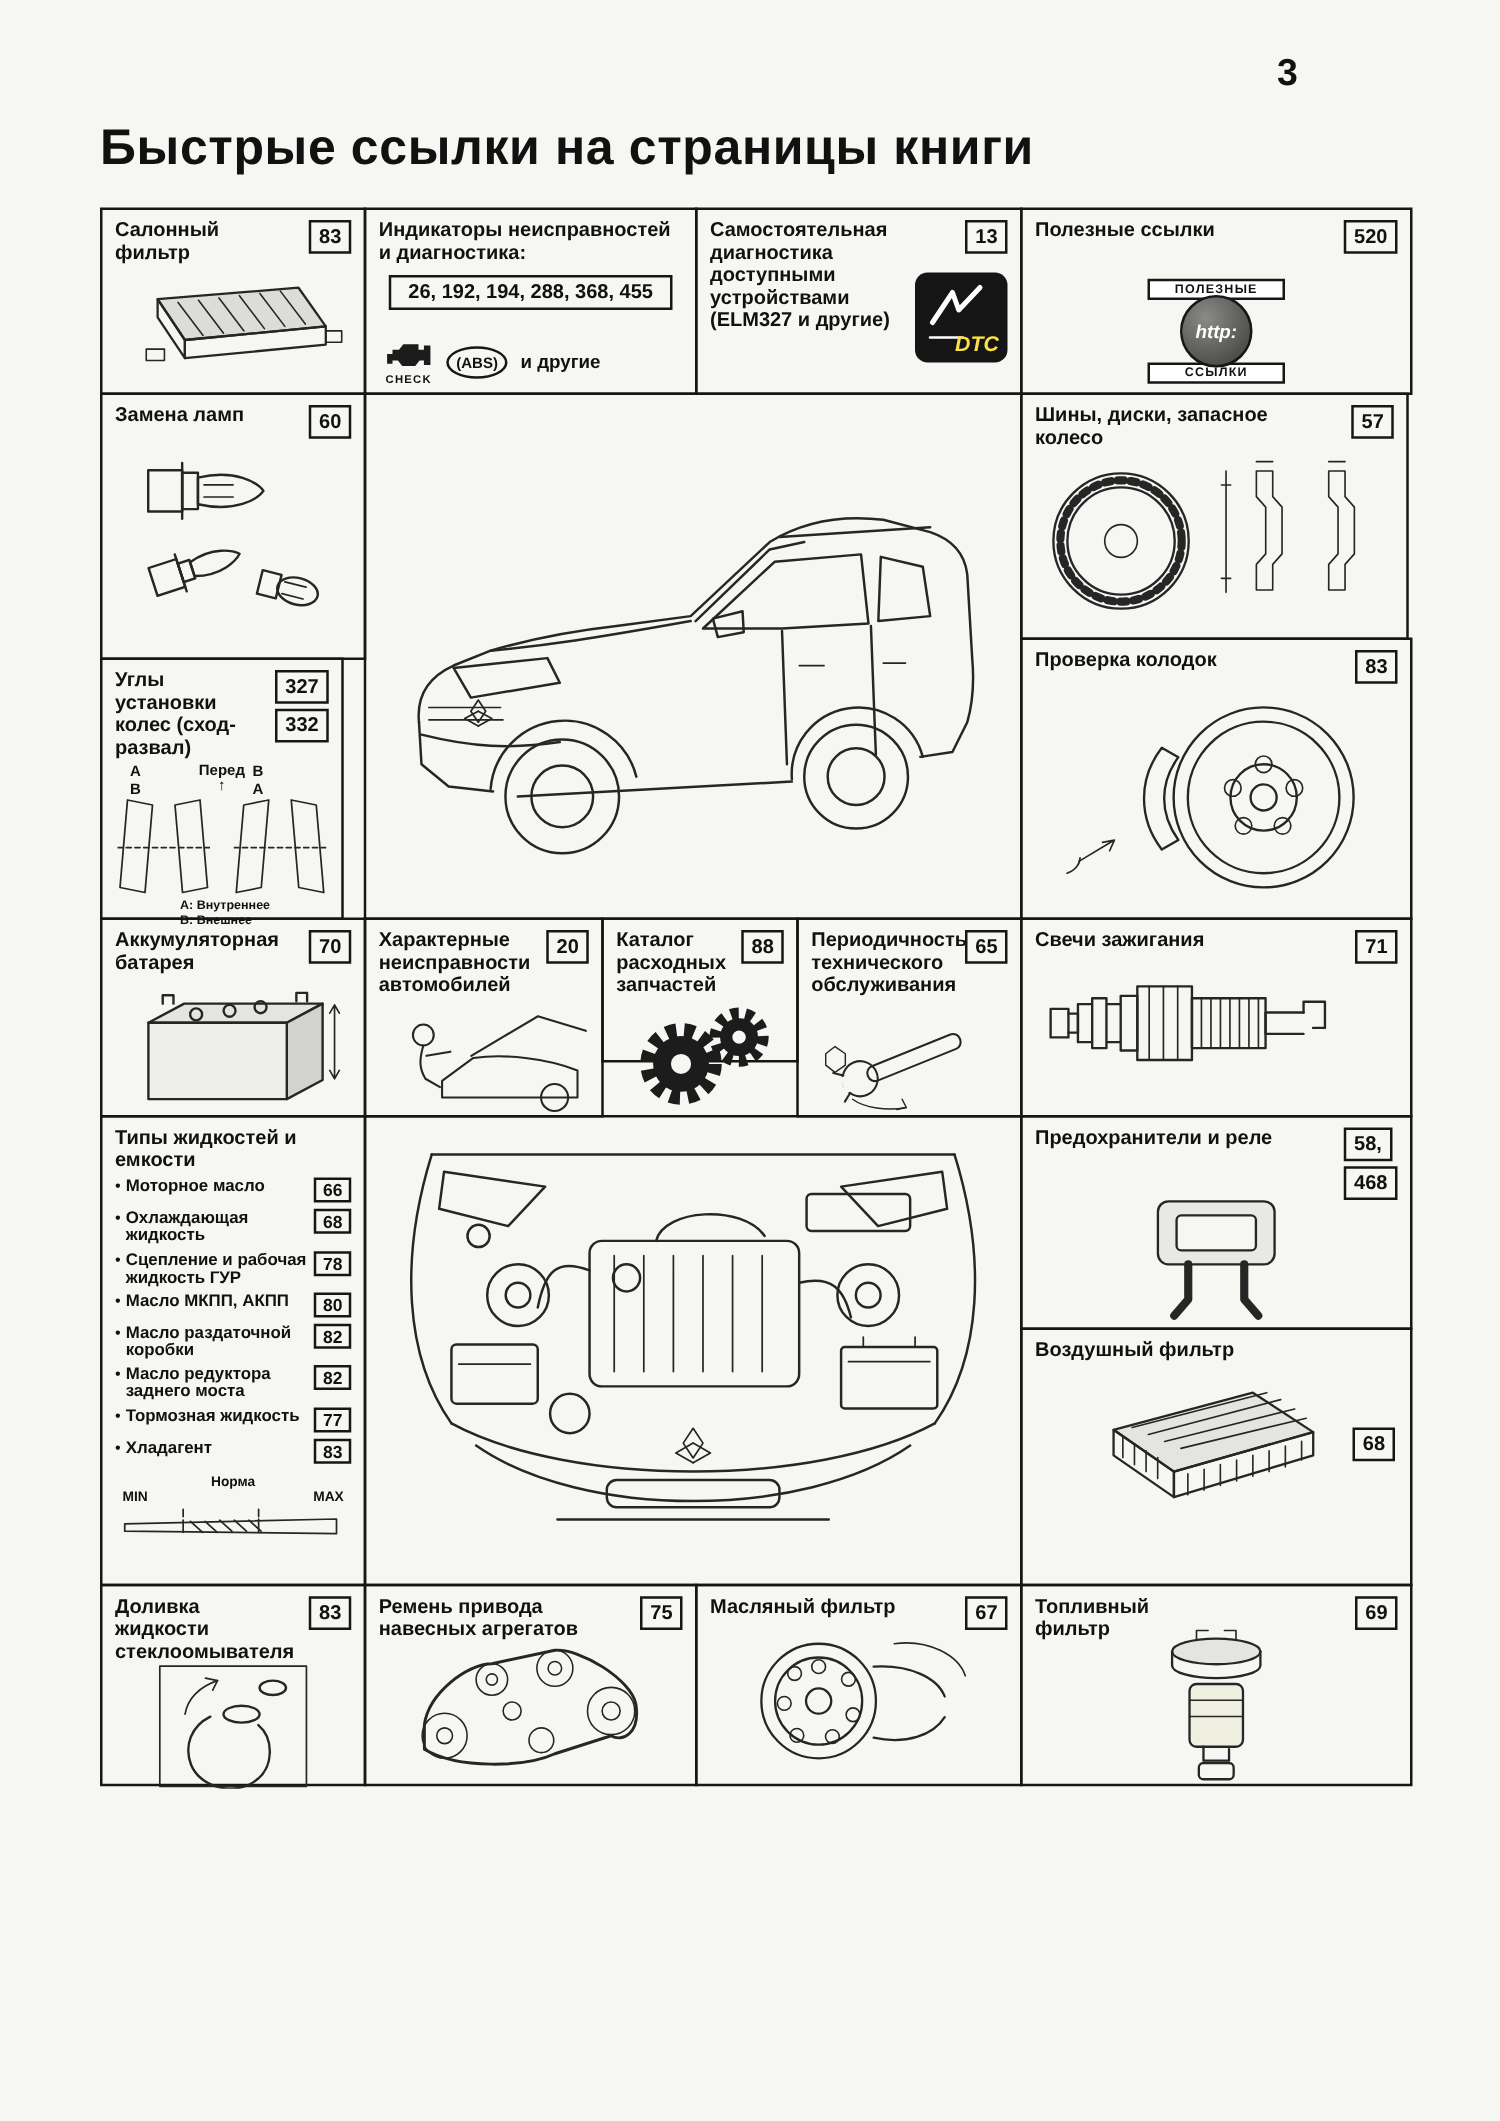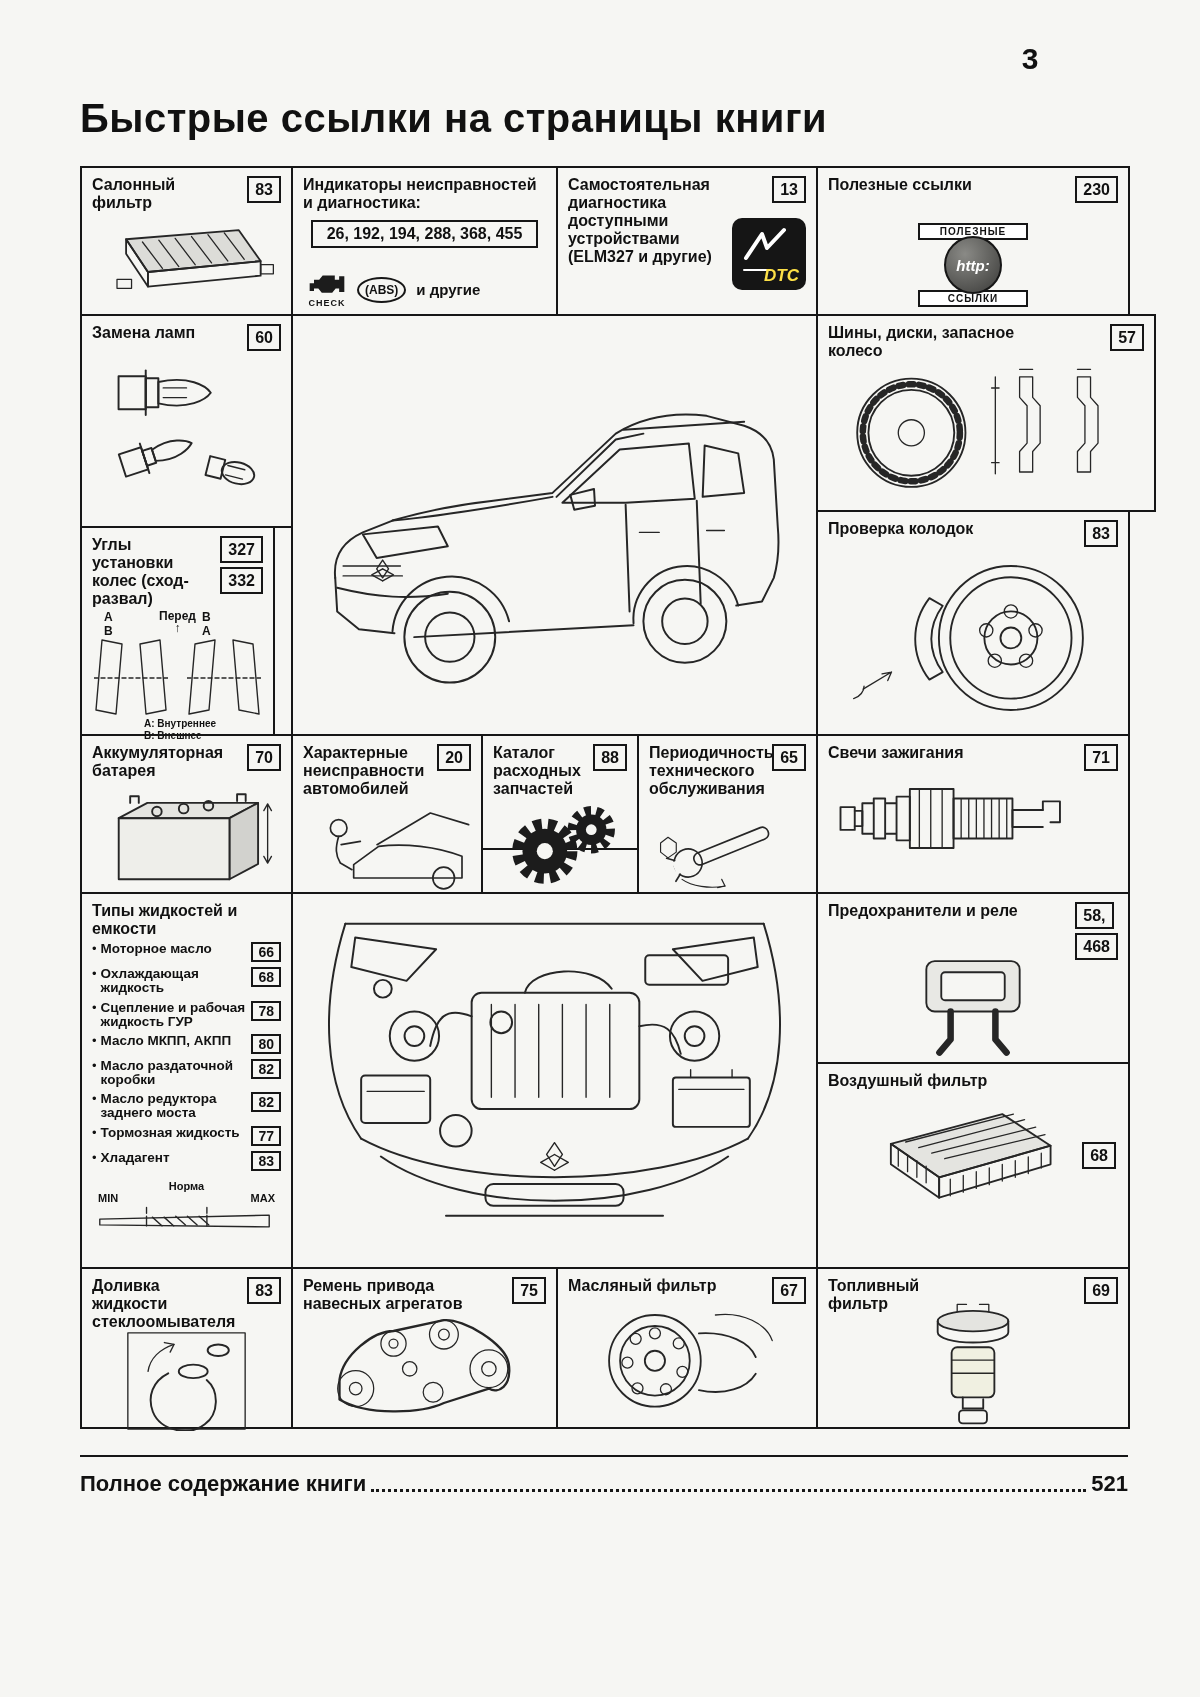--- a/index.html
+++ b/index.html
@@ -106,21 +106,21 @@
           <path d="M12 52 h26" stroke-width="2"></path>
         </g>
       </svg>
       <span class="dtc-text">DTC</span>
     </div>
   </div>
 
   <div class="cell" style="left:816px;top:166px;width:314px;height:150px;">
     <div class="cell-head">
       <div class="cell-label" style="width:190px;">Полезные ссылки</div>
-      <div class="badge">230</div>
+      <div class="badge">520</div>
     </div>
     <div class="links-icon">
       <div class="links-ribbon">ПОЛЕЗНЫЕ</div>
       <div class="links-globe">
         <span>http:</span>
       </div>
       <div class="links-ribbon">ССЫЛКИ</div>
     </div>
   </div>
 
@@ -181,21 +181,21 @@
           <g class="thin">
             <path d="M86 240 l6 9 l-6 9 l-6 -9 Z"></path>
             <path d="M86 249 l11 6 l-11 6"></path>
             <path d="M86 249 l-11 6 l11 6"></path>
           </g>
         </g>
       </svg>
     </div>
   </div>
 
-  <div class="cell" style="left:816px;top:314px;width:340px;height:198px;">
+  <div class="cell" style="left:816px;top:314px;width:311px;height:198px;">
     <div class="cell-head">
       <div class="cell-label" style="width:200px;">Шины, диски, запасное колесо</div>
       <div class="badge">57</div>
     </div>
     <div class="illus">
       <svg viewBox="0 0 300 150" width="290" height="140">
         <g class="ln">
           <circle cx="70" cy="78" r="58"></circle>
           <circle cx="70" cy="78" r="46"></circle>
           <circle cx="70" cy="78" r="52" stroke-width="7" stroke-dasharray="5 6"></circle>
@@ -609,19 +609,14 @@
           <path d="M37 26 v12 a38 11 0 0 0 76 0 v-12"></path>
           <rect x="52" y="54" width="46" height="54" rx="6" fill="#dedeab" fill-opacity="0.25"></rect>
           <path class="thin" d="M52 68 h46 M52 82 h46"></path>
           <path d="M64 108 v12 h22 v-10"></path>
           <rect x="60" y="122" width="30" height="14" rx="4"></rect>
         </g>
       </svg>
     </div>
   </div>
 
-  <div class="footer">
-    <span class="footer-label">Полное содержание книги</span>
-    <span class="leader"></span>
-    <span class="footer-page">521</span>
-  </div>
 
 </div>
 
 </body></html>

